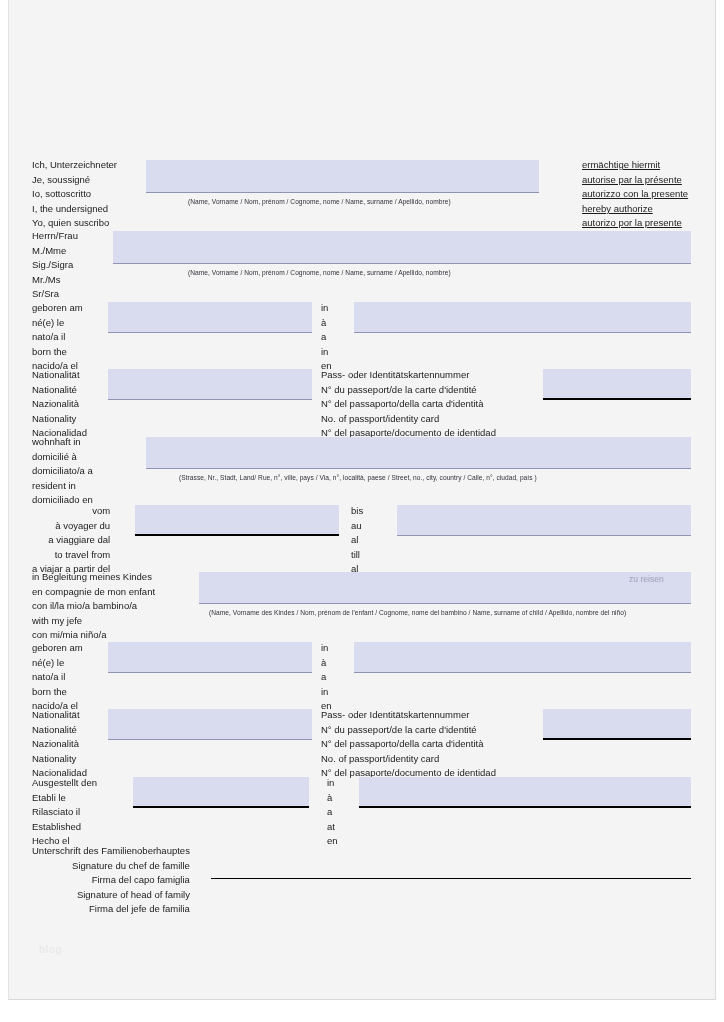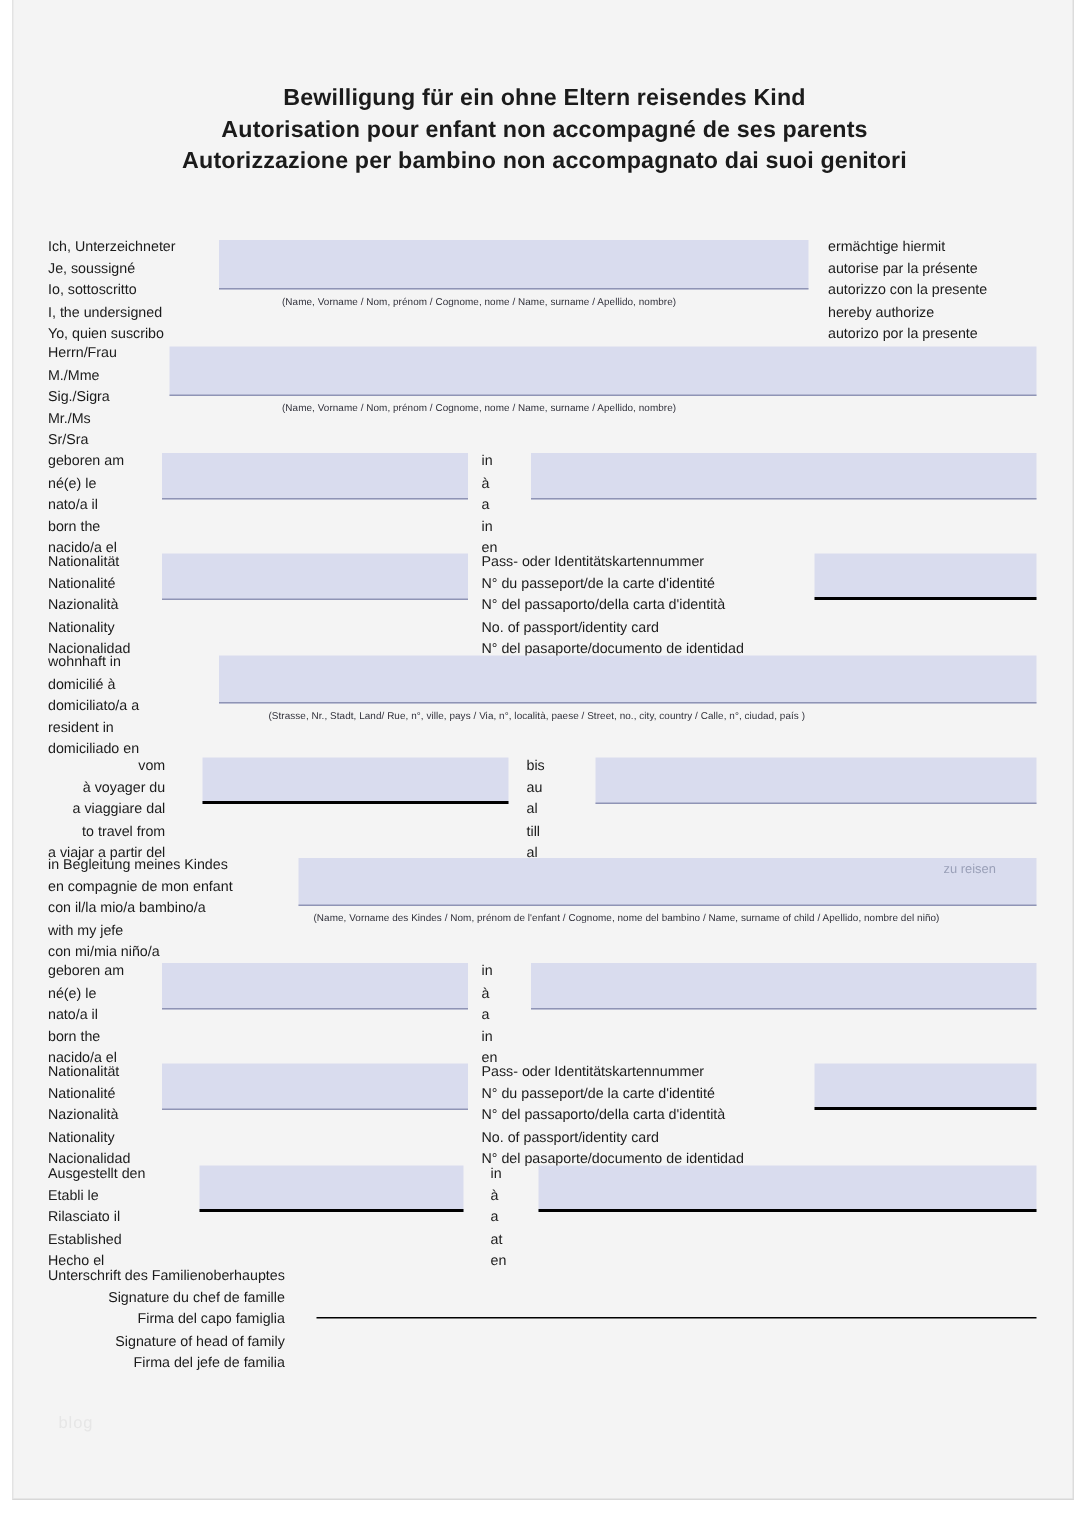--- a/index.html
+++ b/index.html
@@ -109,37 +109,32 @@
     font-size: 11px;
     color: #e6e6e6;
     letter-spacing: 0.6px;
   }
 </style>
 </head>
 <body>
 
 <div id="page">
 
-  <div class="title-block">
-    <div class="title-line">Bewilligung für ein ohne Eltern reisendes Kind</div>
-    <div class="title-line">Autorisation pour enfant non accompagné de ses parents</div>
-    <div class="title-line">Autorizzazione per bambino non accompagnato dai suoi genitori</div>
-  </div>
 
   <div class="row" style="top:158px;">
     <div class="labelcol" style="left:23px; top:0;">
       <span class="lbl">Ich, Unterzeichneter</span>
       <span class="lbl">Je, soussigné</span>
       <span class="lbl">Io, sottoscritto</span>
       <span class="lbl">I, the undersigned</span>
       <span class="lbl">Yo, quien suscribo</span>
     </div>
     <div class="field ul-grey" style="left:137px; top:2px; width:393px; height:33px;"></div>
     <div class="caption" style="left:179px; top:40px;">(Name, Vorname / Nom, prénom / Cognome, nome / Name, surname / Apellido, nombre)</div>
-    <div class="rightcol" style="left:543px; top:0;">
+    <div class="rightcol" style="left:573px; top:0;text-decoration:underline;">
       <span class="lbl">ermächtige hiermit</span>
       <span class="lbl">autorise par la présente</span>
       <span class="lbl">autorizzo con la presente</span>
       <span class="lbl">hereby authorize</span>
       <span class="lbl">autorizo por la presente</span>
     </div>
   </div>
 
   <div class="row" style="top:229px;">
     <div class="labelcol" style="left:23px; top:0;">

